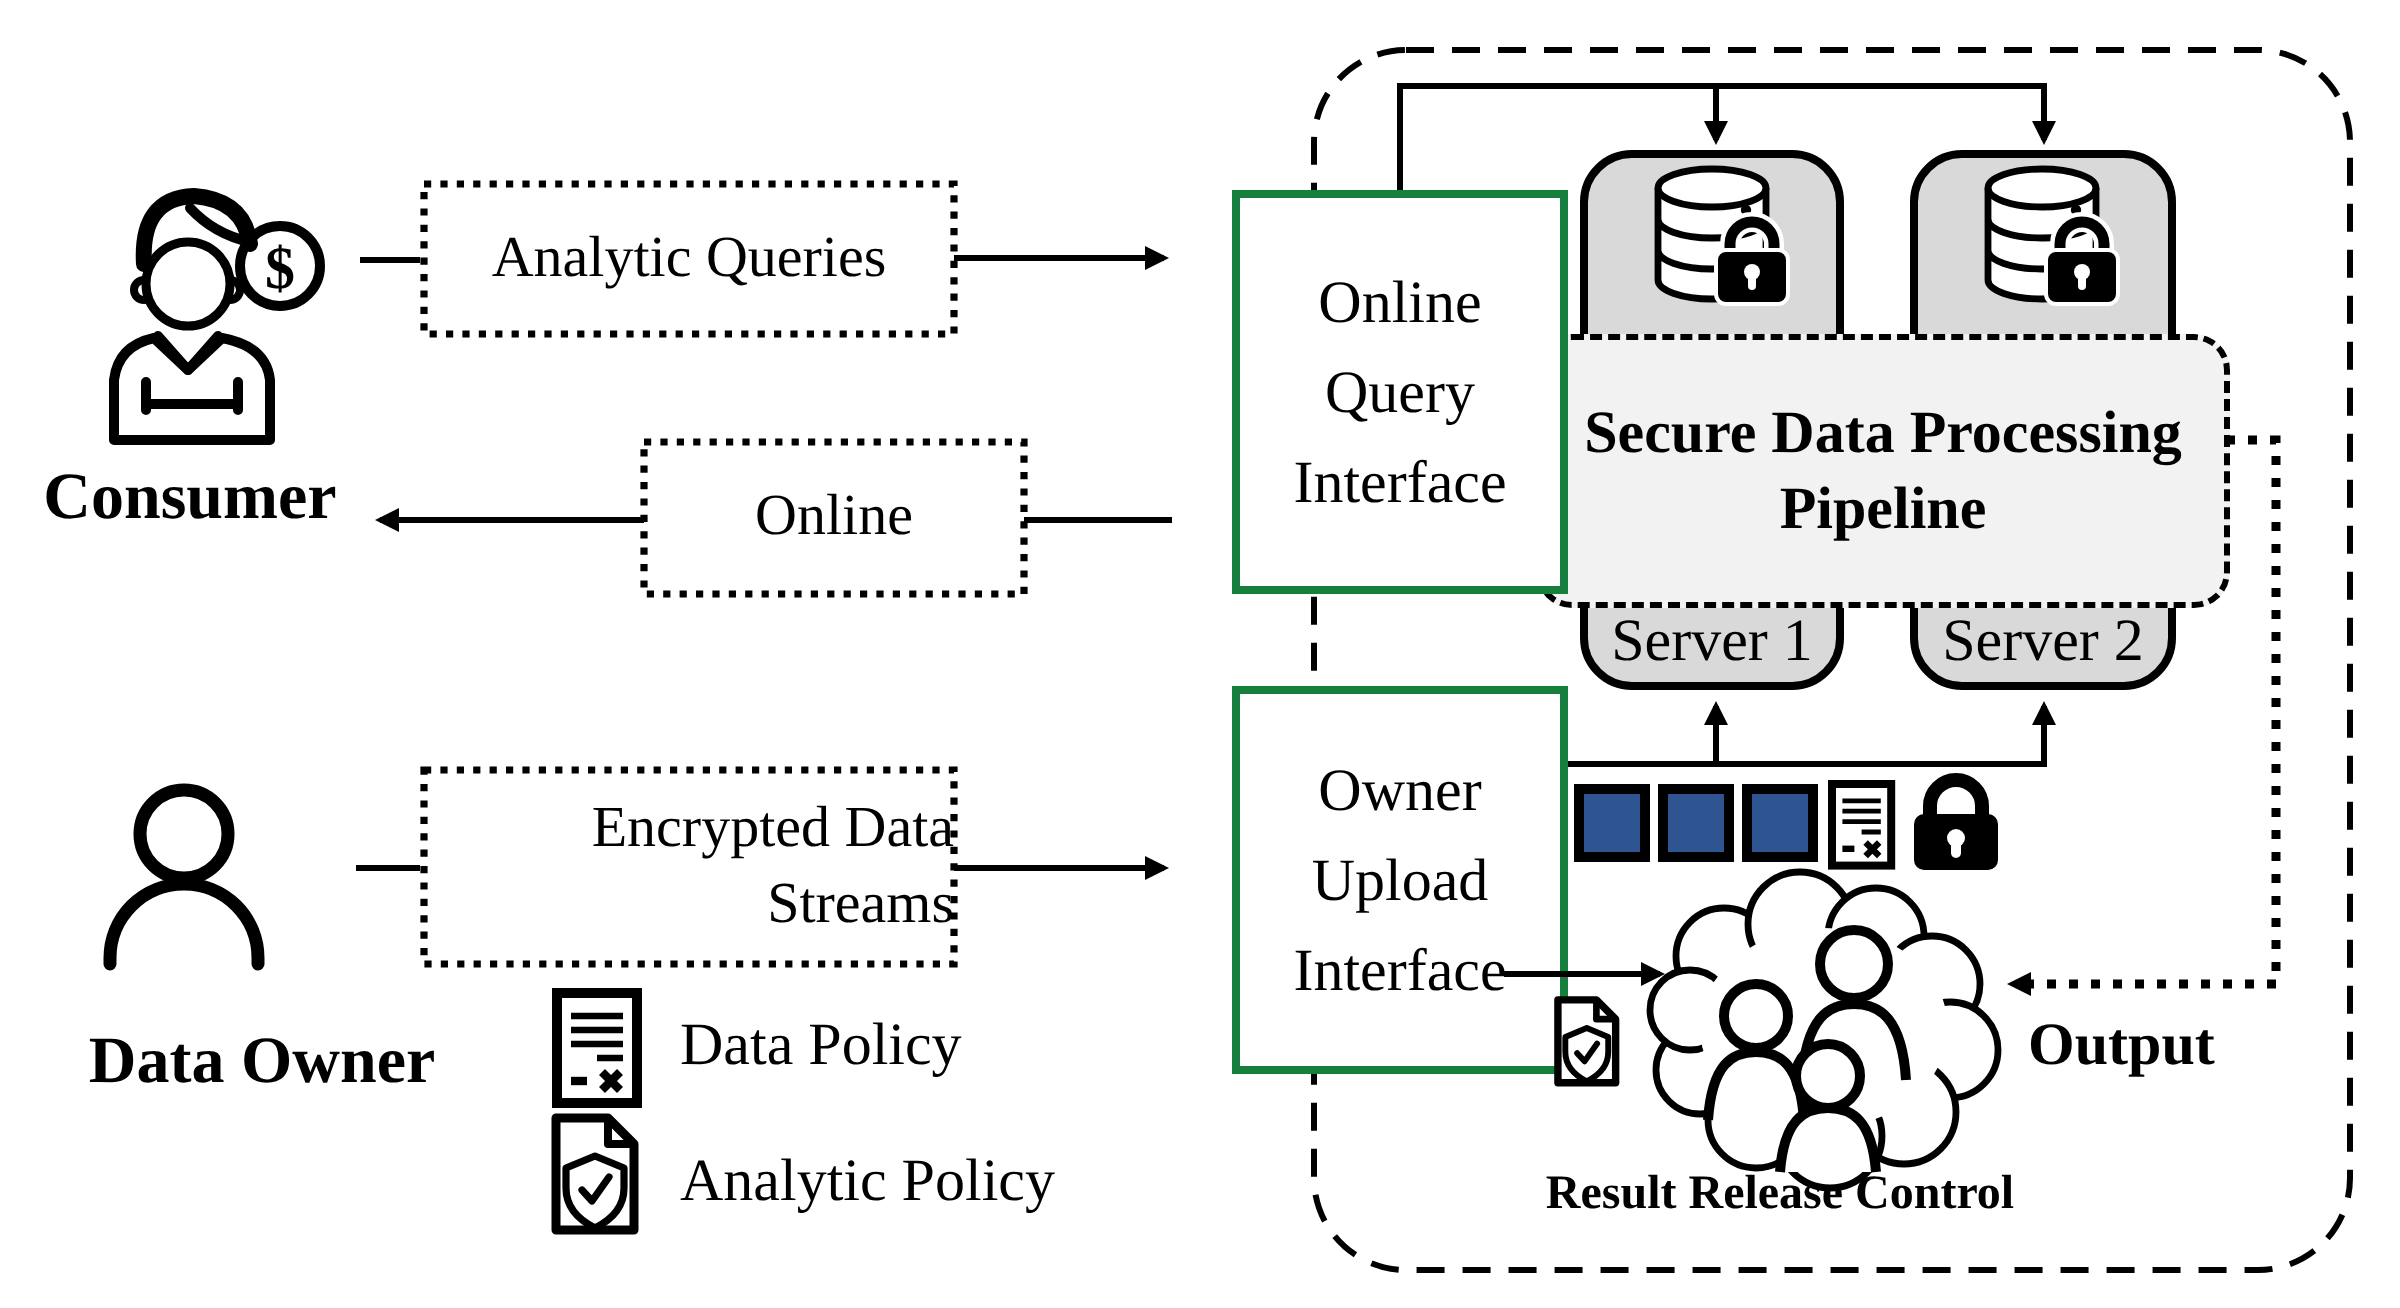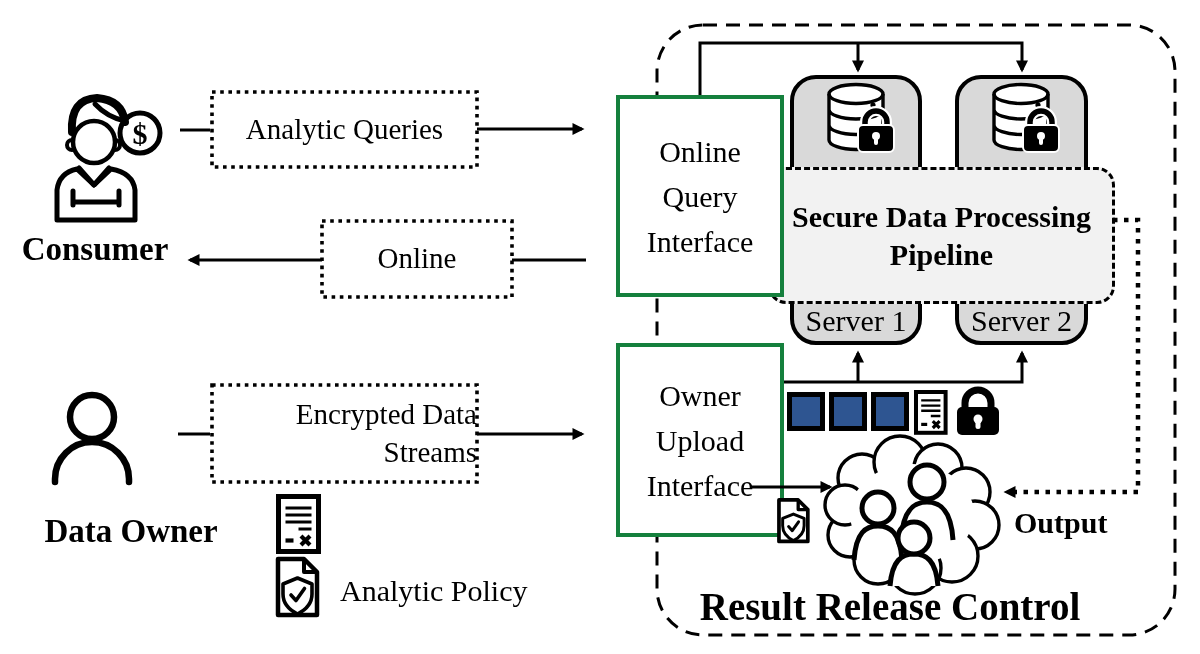--- a/index.html
+++ b/index.html
@@ -31,21 +31,21 @@
     font-weight:bold;font-size:30px;line-height:1.25;padding:0 20px;z-index:12;
   }
   .actor-label{
     position:absolute;font-weight:bold;font-size:33px;text-align:center;z-index:5;
   }
   .legend-label{
     position:absolute;font-size:30px;line-height:40px;z-index:5;
   }
   .rrc-label{
     position:absolute;left:660px;top:584px;width:460px;text-align:center;
-    font-weight:bold;font-size:39px;z-index:5;
+    font-weight:bold;font-size:24px;z-index:5;
   }
 </style>
 </head>
 <body>
 
 <div id="stage">
 
   <svg id="connector-layer" width="1200" height="654" viewBox="0 0 1200 654">
     <defs>
       <marker id="ah" markerUnits="userSpaceOnUse" markerWidth="15" markerHeight="15" refX="11" refY="7.5" orient="auto-start-reverse">
@@ -78,20 +78,21 @@
   <div class="box-solid" style="left:586px;top:95px;width:168px;height:202px;">Online Query Interface</div>
   <div class="box-solid" style="left:586px;top:343px;width:168px;height:194px;">Owner Upload Interface</div>
 
   <div class="server" style="left:790px;top:75px;width:132px;height:270px;">Server 1</div>
   <div class="server" style="left:955px;top:75px;width:133px;height:270px;">Server 2</div>
 
   <div class="pipeline">Secure Data Processing Pipeline</div>
 
   <div class="actor-label" style="left:5px;top:231px;width:180px;">Consumer</div>
   <div class="actor-label" style="left:0px;top:513px;width:190px;margin-left:36px;">Data Owner</div>
+  <div class="legend-label" style="left:340px;top:503px;">Data Policy</div>
   <div class="legend-label" style="left:340px;top:571px;">Analytic Policy</div>
   <div class="legend-label" style="left:1014px;top:503px;font-weight:bold;">Output</div>
   <div class="rrc-label">Result Release Control</div>
 
   <svg id="icon-layer" width="1200" height="654" viewBox="0 0 1200 654">
     <defs>
       <marker id="ah2" markerUnits="userSpaceOnUse" markerWidth="15" markerHeight="15" refX="11" refY="7.5" orient="auto-start-reverse">
         <path d="M1.5 1.5 L13.5 7.5 L1.5 13.5 Z" fill="#000"></path>
       </marker>
     </defs>

